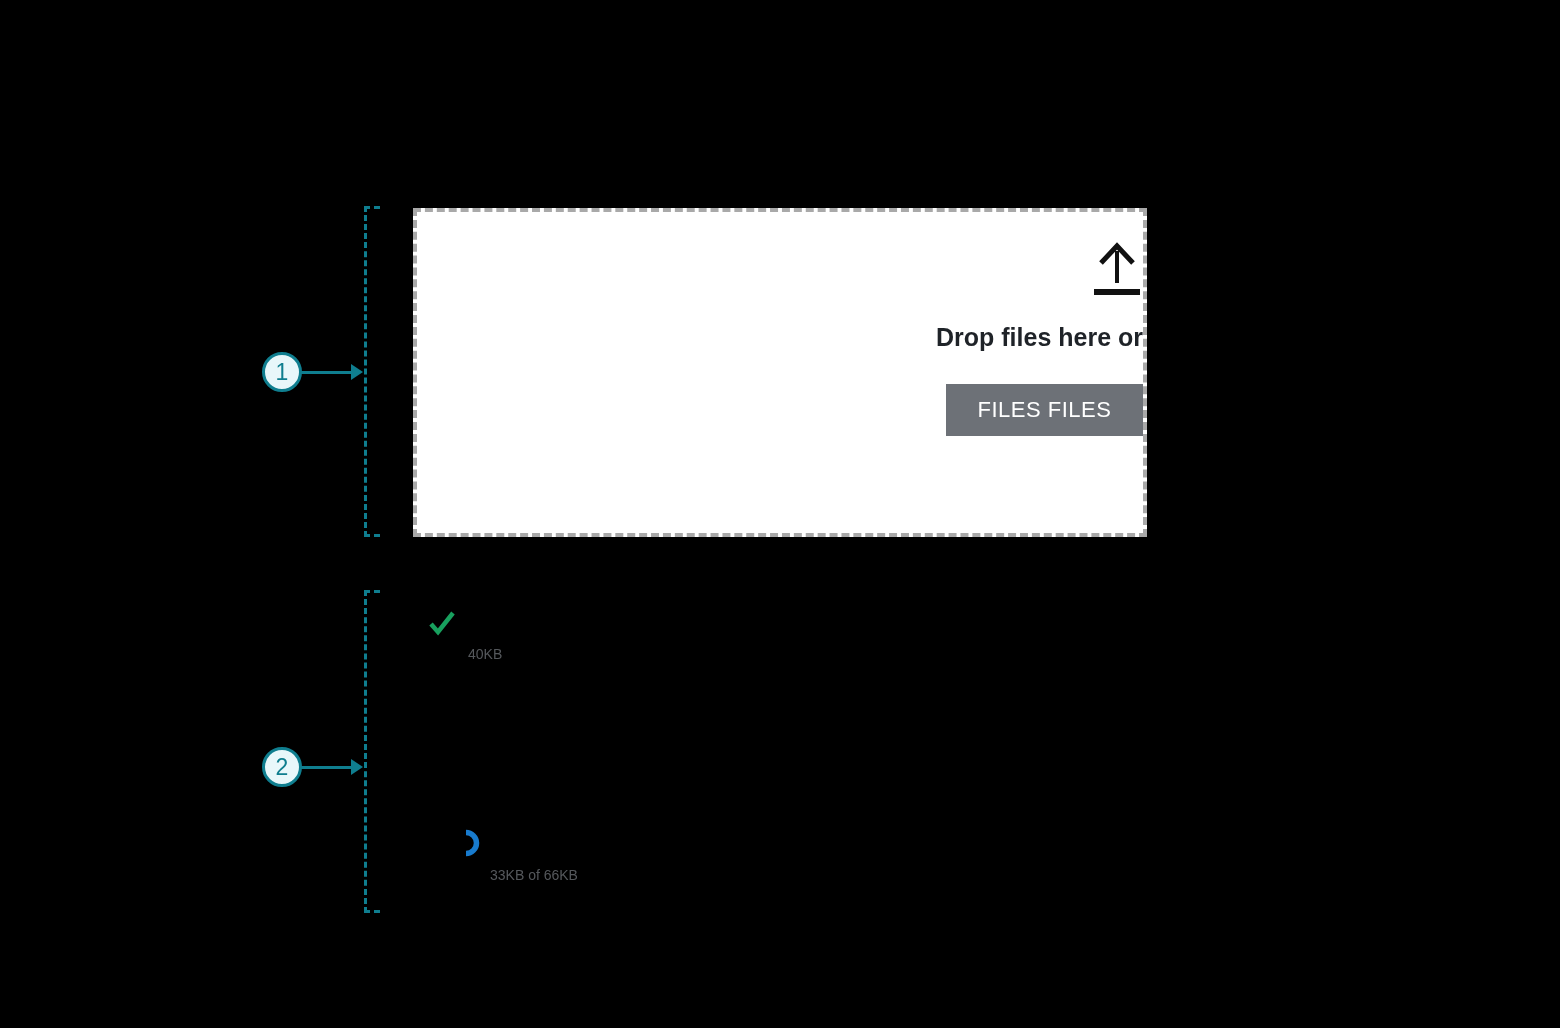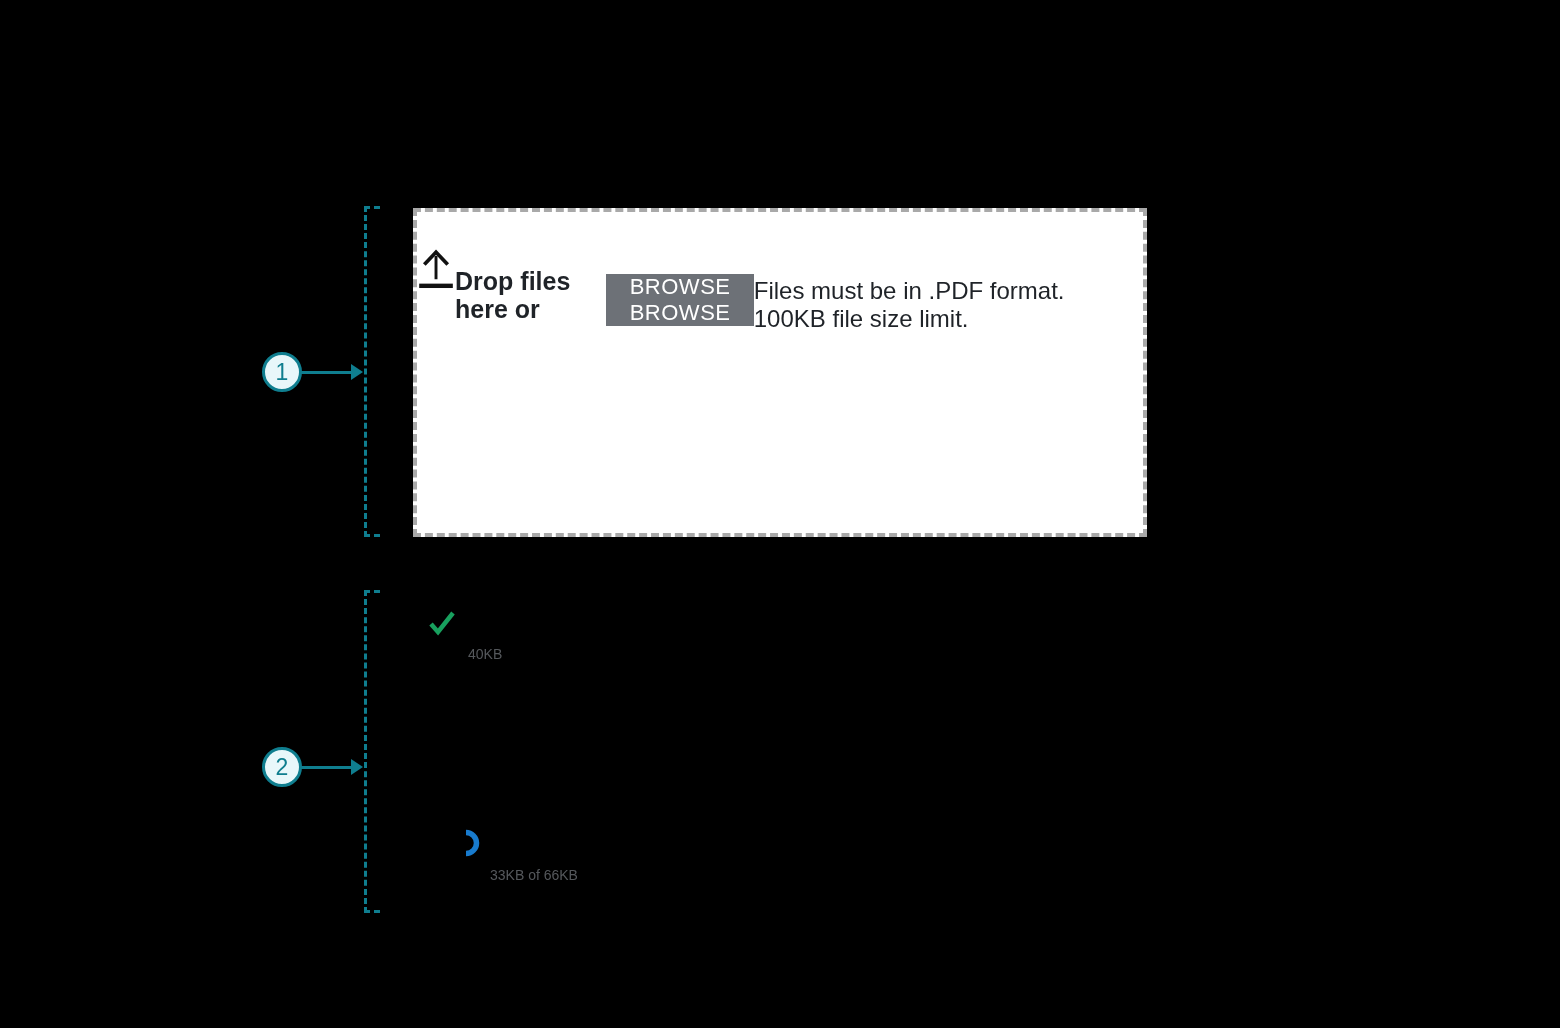--- a/index.html
+++ b/index.html
@@ -58,21 +58,21 @@
     border-left:12px solid var(--annotation-teal);
   }
   
   .dropzone{
     position:absolute;
     left:413px;top:208px;
     width:734px;height:329px;
     box-sizing:border-box;
     background:#ffffff;
     border:4px dashed var(--dropzone-border);
-    display:flex;flex-direction:row;align-items:flex-start;
+    display:flex;flex-direction:column;align-items:flex-end;
     padding-top:29px;
   }
   .upload-icon{display:block;}
   .dz-title{
     margin-top:26px;
     font-size:25px;font-weight:bold;
     color:var(--text-dark);
     line-height:28px;
   }
   .browse-btn{
@@ -119,22 +119,21 @@
 
   <div class="bracket bracket-1"></div>
 
   <div class="dropzone">
     <svg class="upload-icon" width="52" height="56" viewBox="0 0 52 56">
       <line x1="26" y1="10" x2="26" y2="42" stroke="#111111" stroke-width="4"></line>
       <polyline points="10,22 26,5 42,22" fill="none" stroke="#111111" stroke-width="5"></polyline>
       <rect x="3" y="48" width="46" height="6" fill="#111111"></rect>
     </svg>
     <div class="dz-title">Drop files here or</div>
-    <button class="browse-btn">BROWSE BROWSE</button>
-    <div class="dz-hint">Files must be in .PDF format. 100KB file size limit.</div>
+    <button class="browse-btn">FILES FILES</button>
   </div>
 
   <div class="callout callout-2">
     <div class="callout-badge">2</div>
     <div class="callout-line"></div>
     <div class="callout-head"></div>
   </div>
 
   <div class="bracket bracket-2"></div>
 

